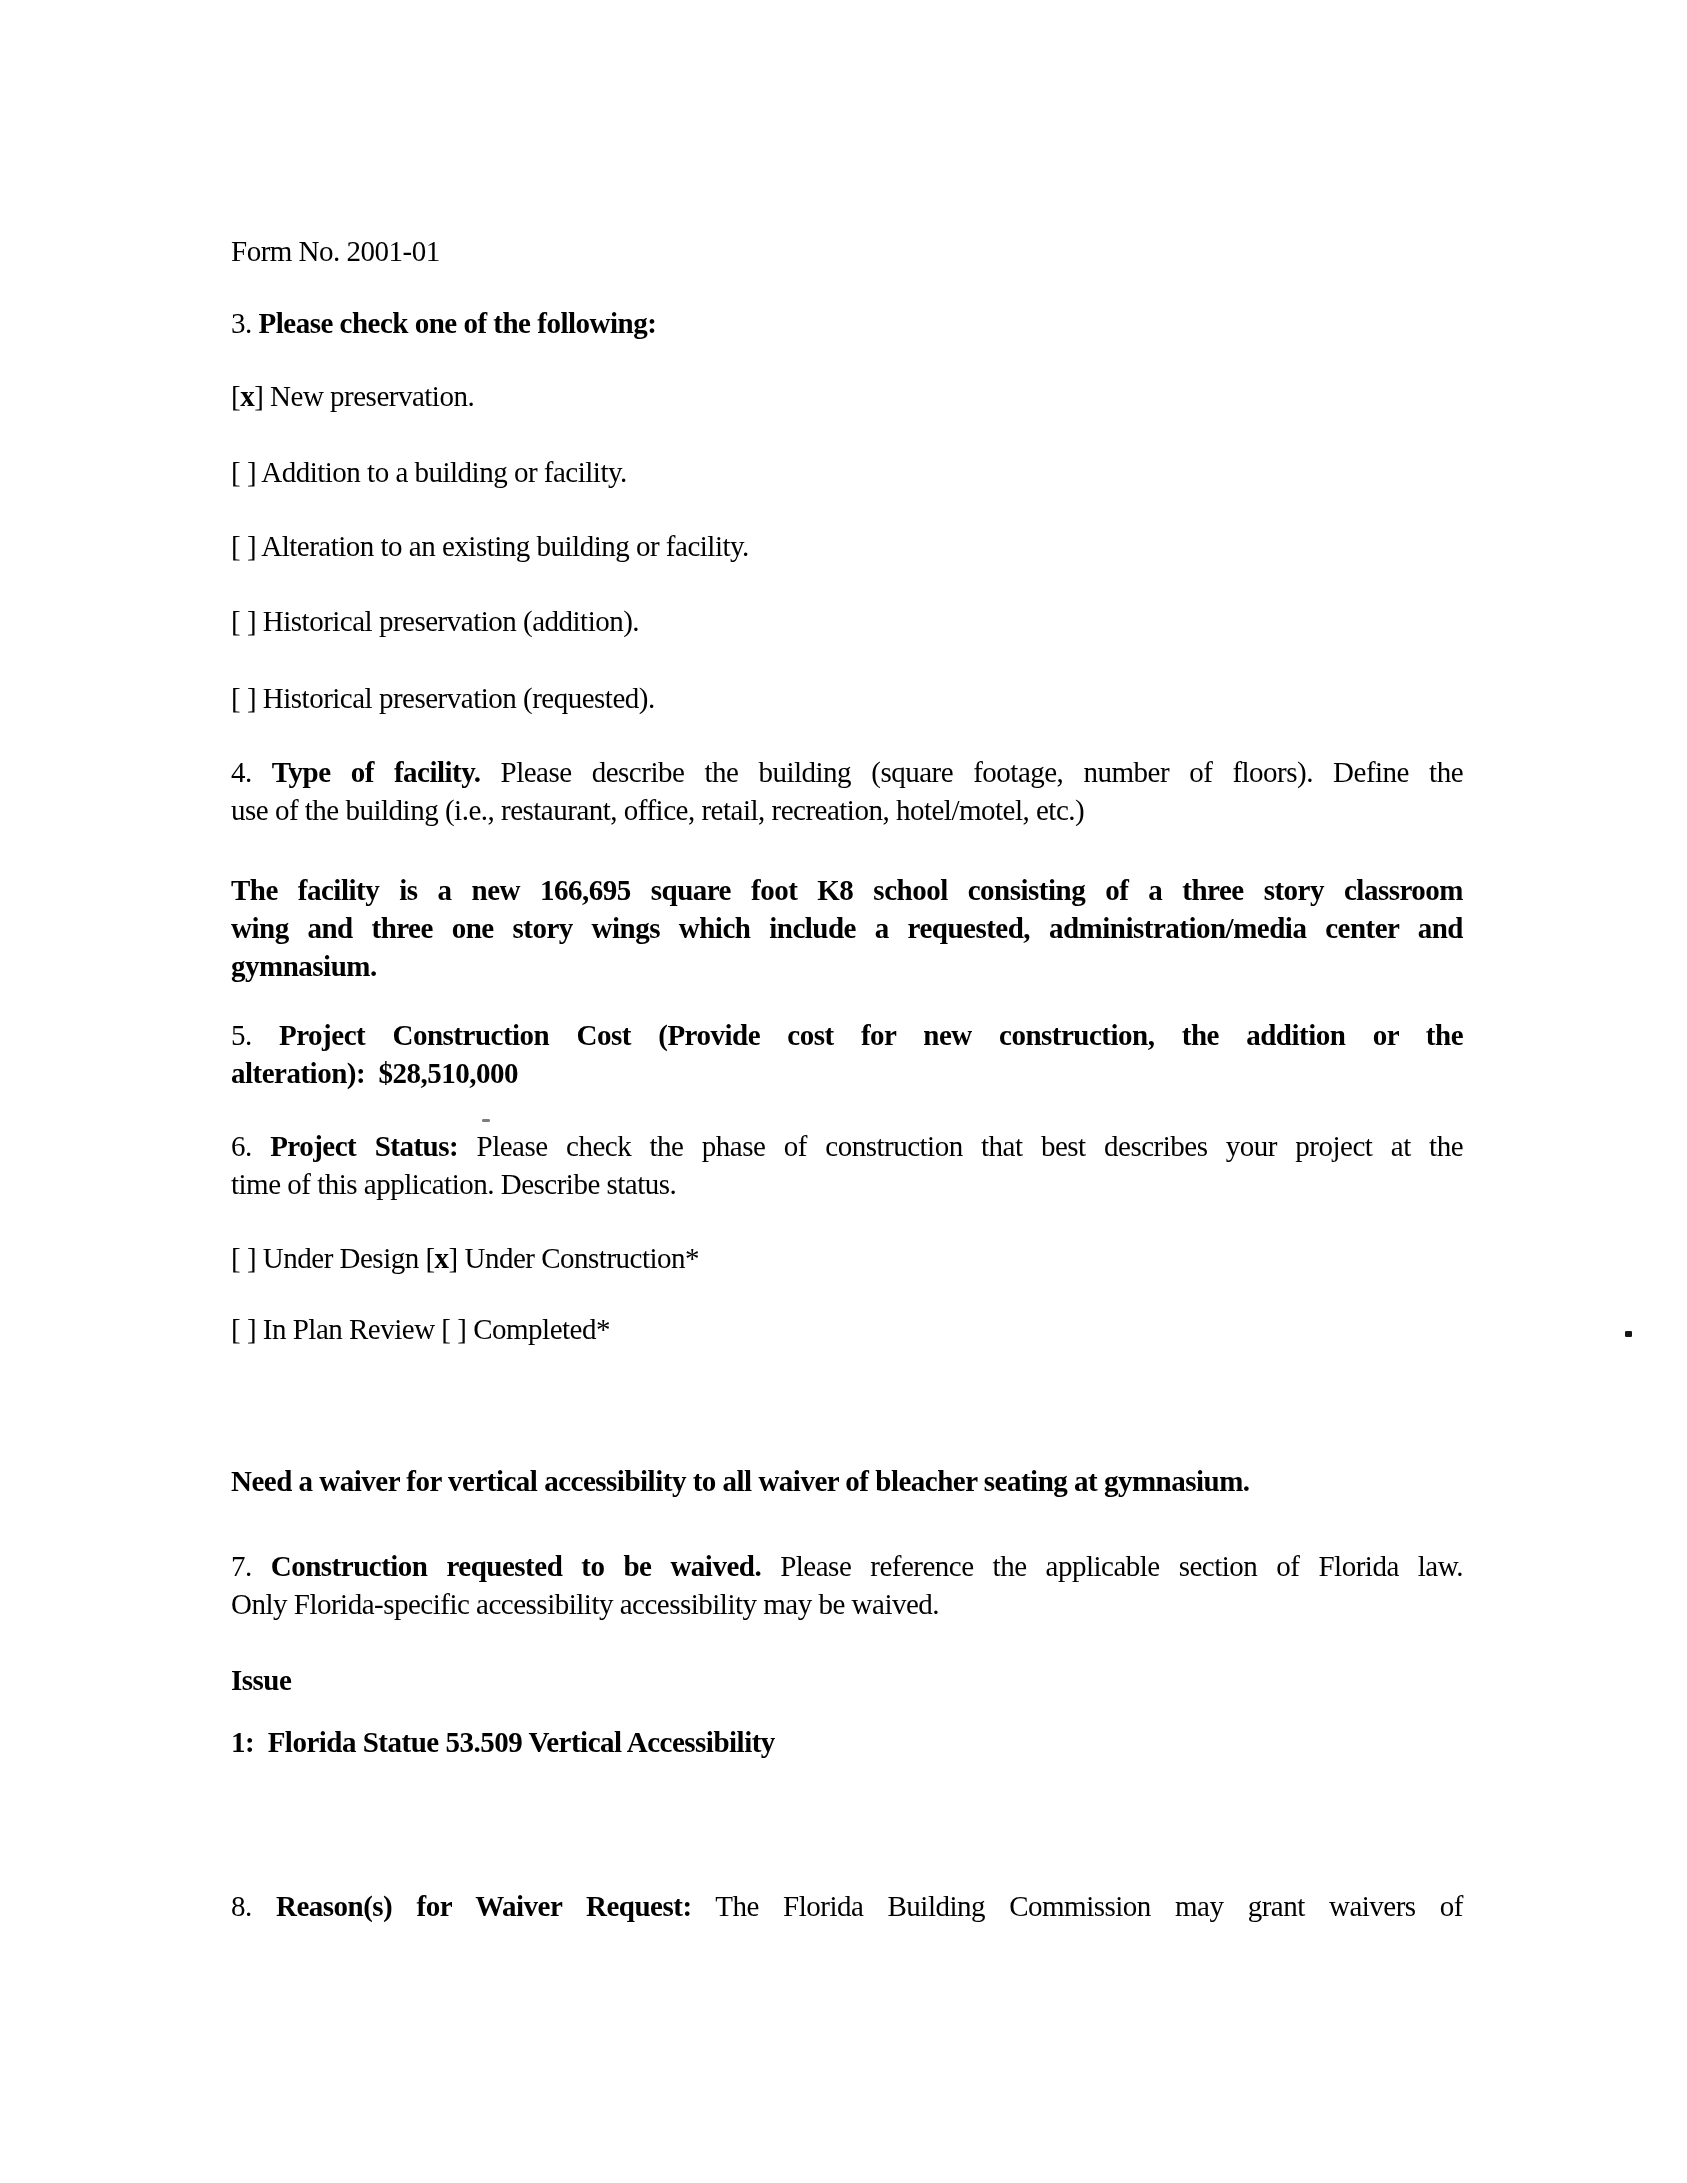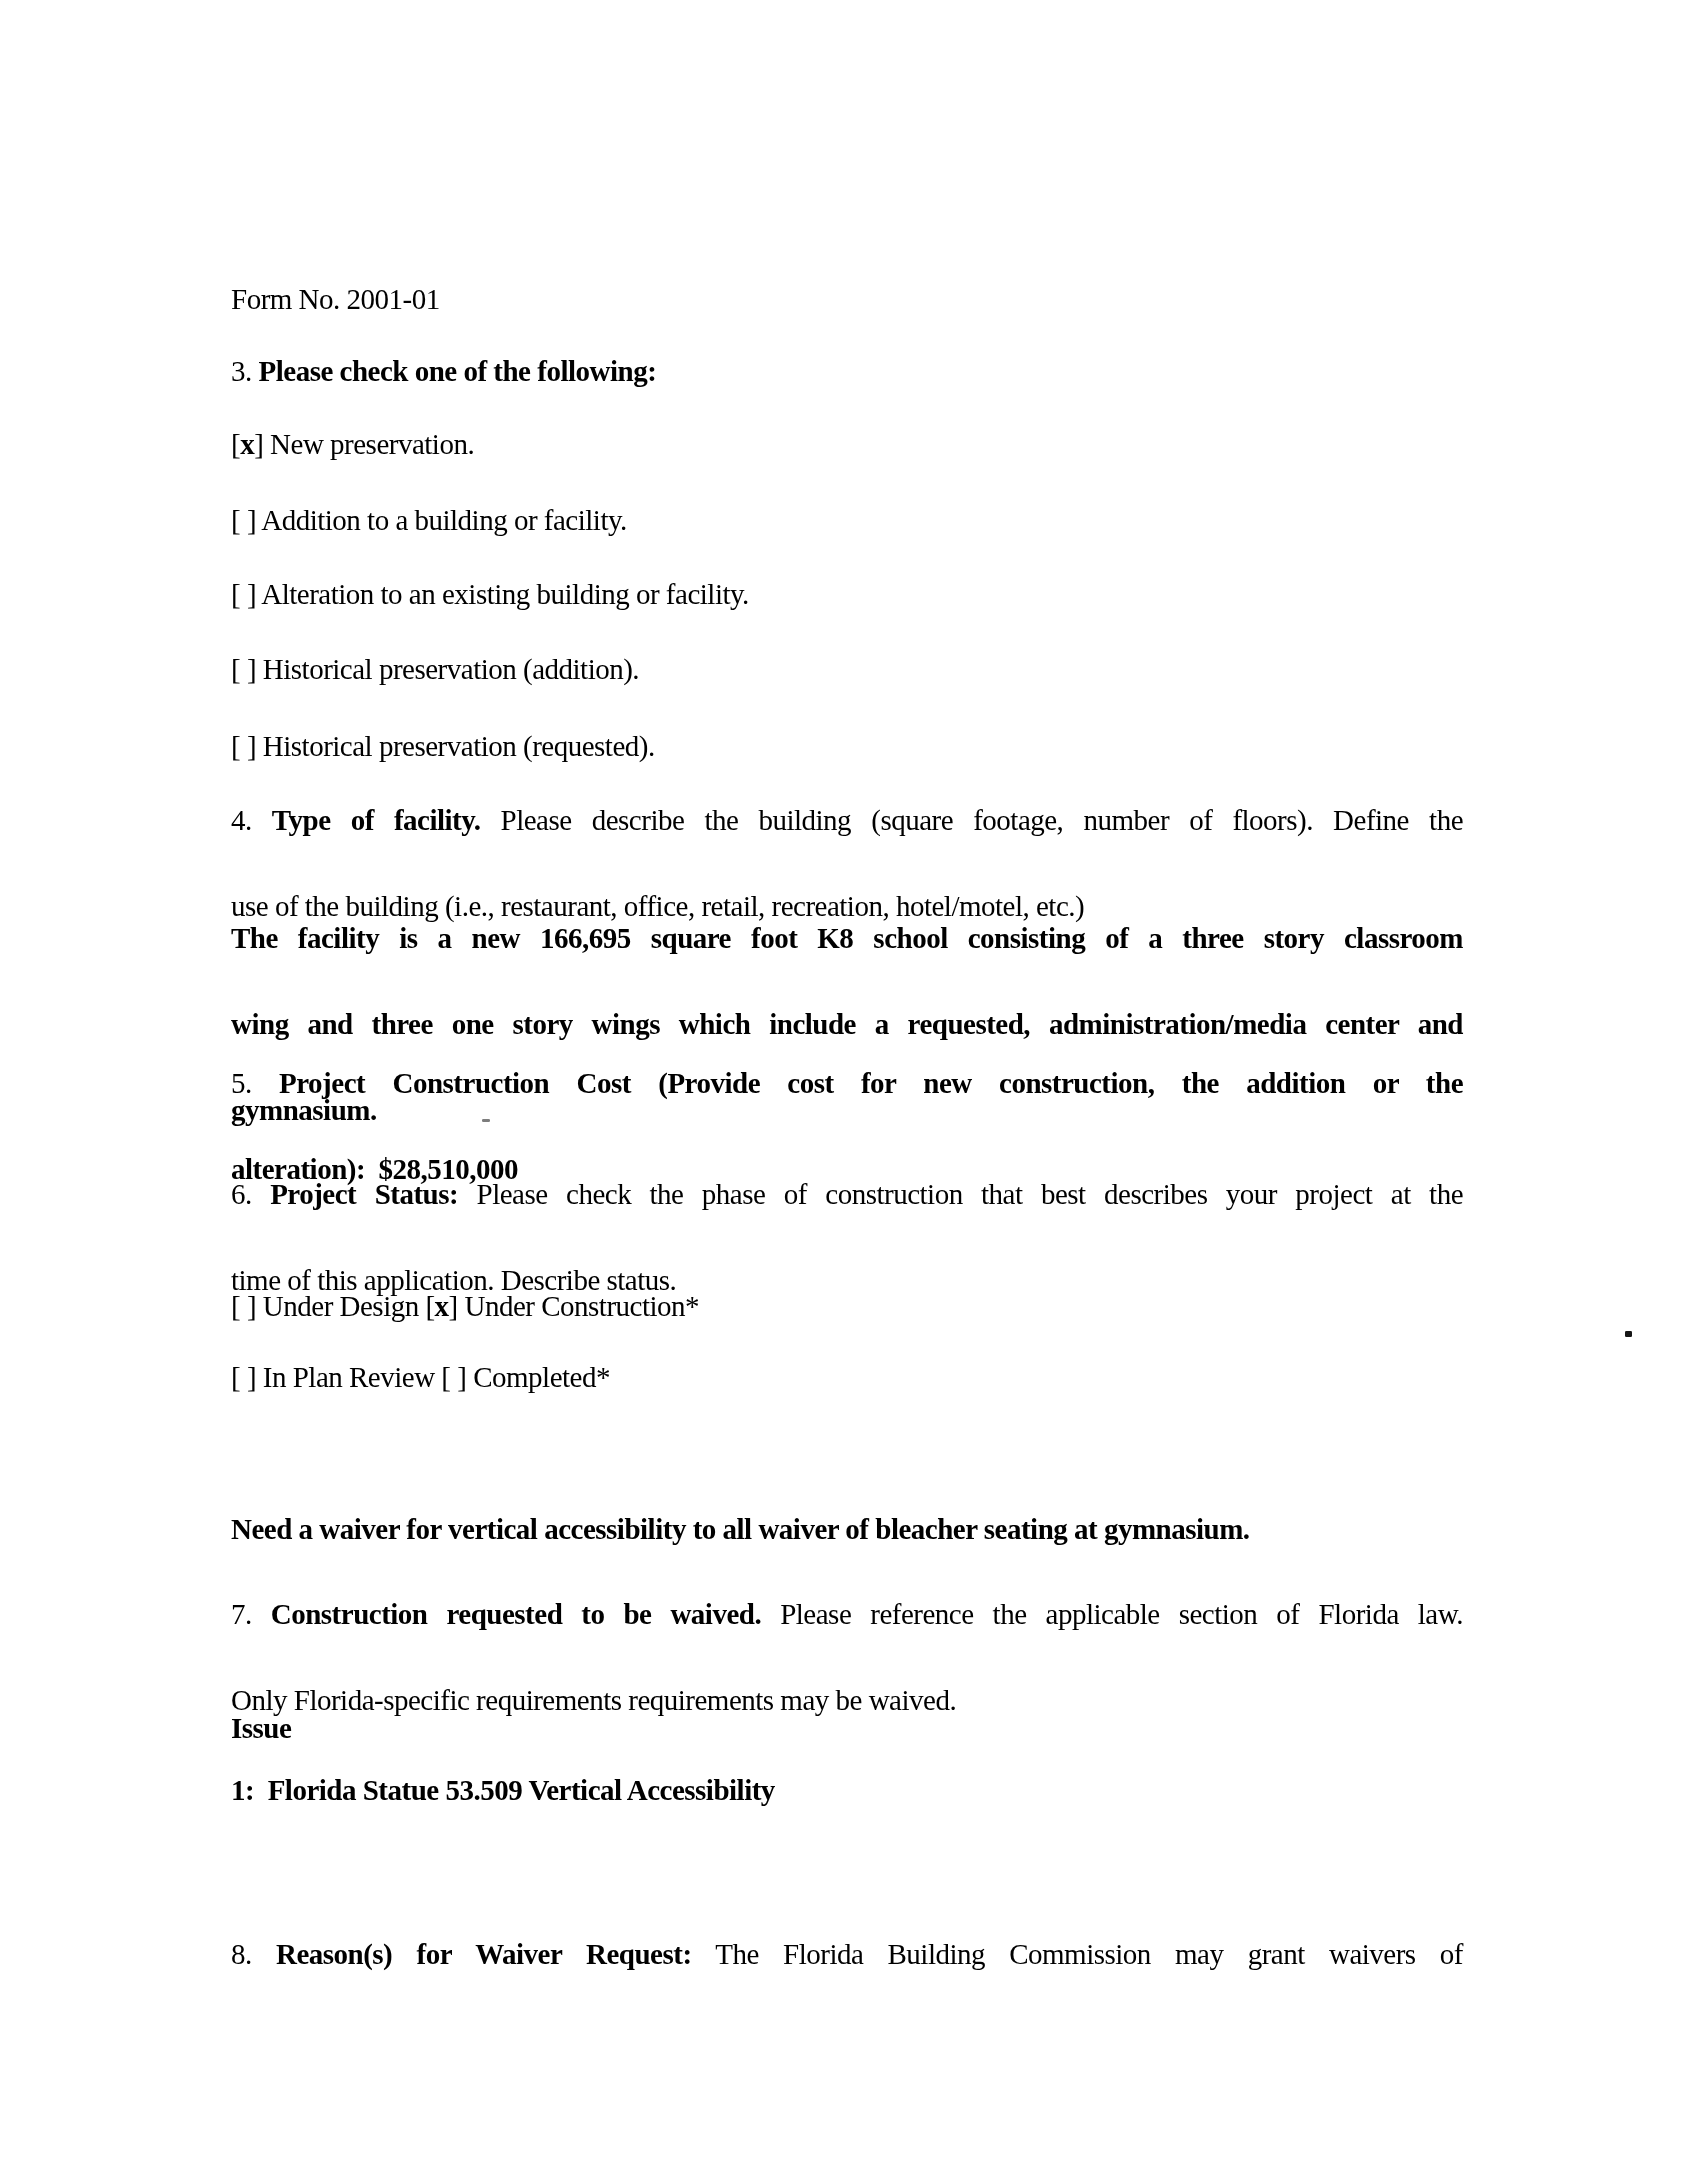--- a/index.html
+++ b/index.html
@@ -24,21 +24,20 @@
   .para {
     position: absolute;
     left: 231px;
     width: 1232px;
   }
   .line {
     font-size: 29px;
     line-height: 38px;
     letter-spacing: -0.5px;
     white-space: normal;
-    margin-top: 48px;
   }
   .line.j {
     text-align: justify;
     text-align-last: justify;
   }
   .b { font-weight: 700; }
   .r { font-weight: 400; }
 
   
   [data-name="form-number"]                    { top: 232px; }
@@ -128,21 +127,21 @@
         <div class="line" data-name="text-line"><span class="r" data-name="text-run">[ ] Under Design [</span><span class="b" data-name="bold-text-run">x</span><span class="r" data-name="text-run">] Under Construction*</span></div>
       </div>
       <div class="para" data-name="status-plan-review-completed">
         <div class="line" data-name="text-line"><span class="r" data-name="text-run">[ ] In Plan Review [ ] Completed*</span></div>
       </div>
       <div class="para" data-name="waiver-need-statement">
         <div class="line" data-name="text-line"><span class="b" data-name="bold-text-run">Need a waiver for vertical accessibility to all waiver of bleacher seating at gymnasium.</span></div>
       </div>
       <div class="para" data-name="item-7-requirements-waived">
         <div class="line j" data-name="text-line"><span class="r" data-name="text-run">7. </span><span class="b" data-name="bold-text-run">Construction requested to be waived.</span><span class="r" data-name="text-run"> Please reference the applicable section of Florida law.</span></div>
-        <div class="line" data-name="text-line"><span class="r" data-name="text-run">Only Florida-specific requirements requirements may be waived.</span></div>
+        <div class="line" data-name="text-line"><span class="r" data-name="text-run">Only Florida-specific accessibility accessibility may be waived.</span></div>
       </div>
       <div class="para" data-name="issue-label">
         <div class="line" data-name="text-line"><span class="b" data-name="bold-text-run">Issue</span></div>
       </div>
       <div class="para" data-name="issue-1">
         <div class="line" data-name="text-line"><span class="b" data-name="bold-text-run">1: &nbsp;Florida Statue 53.509 Vertical Accessibility</span></div>
       </div>
       <div class="para" data-name="item-8-reasons">
         <div class="line j" data-name="text-line"><span class="r" data-name="text-run">8. </span><span class="b" data-name="bold-text-run">Reason(s) for Waiver Request:</span><span class="r" data-name="text-run"> The Florida Building Commission may grant waivers of</span></div>
       </div>

